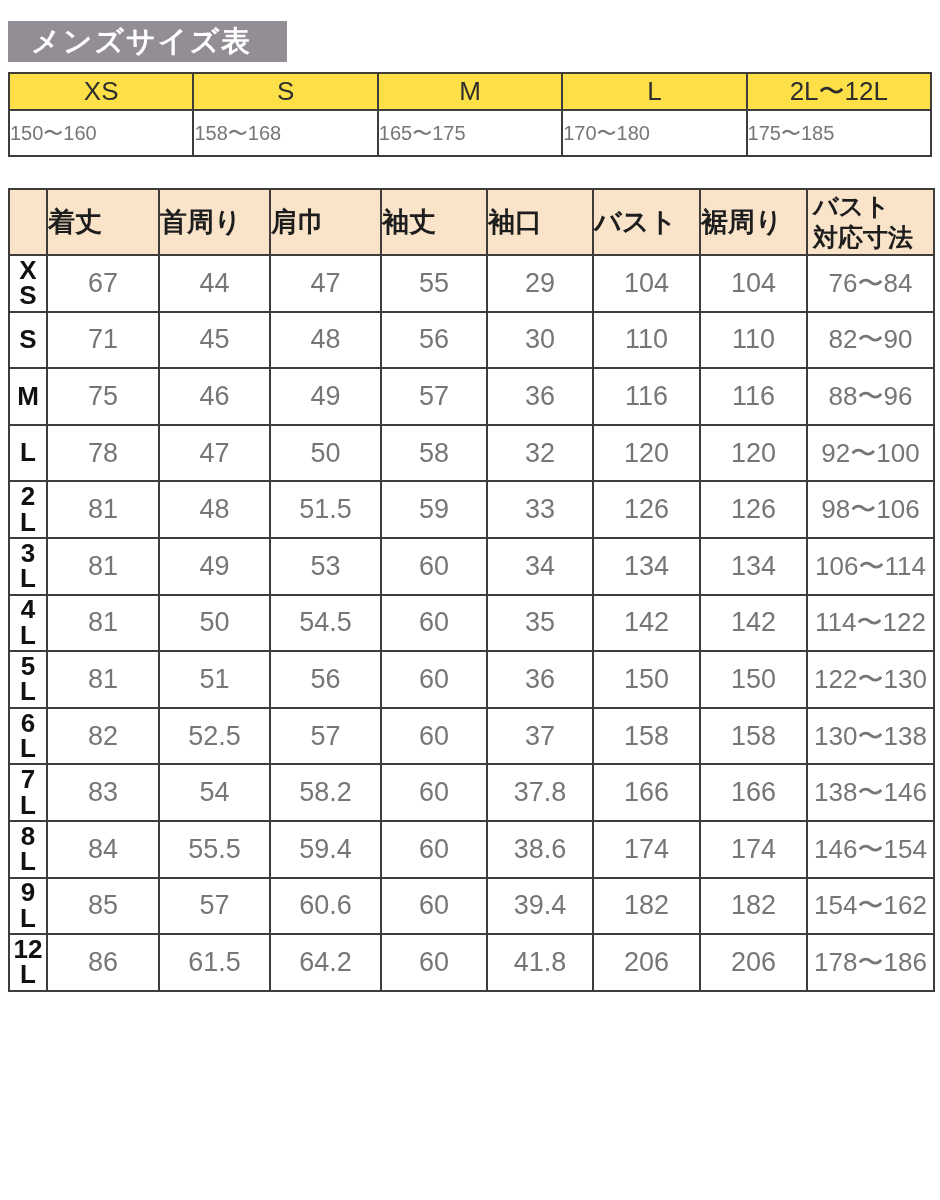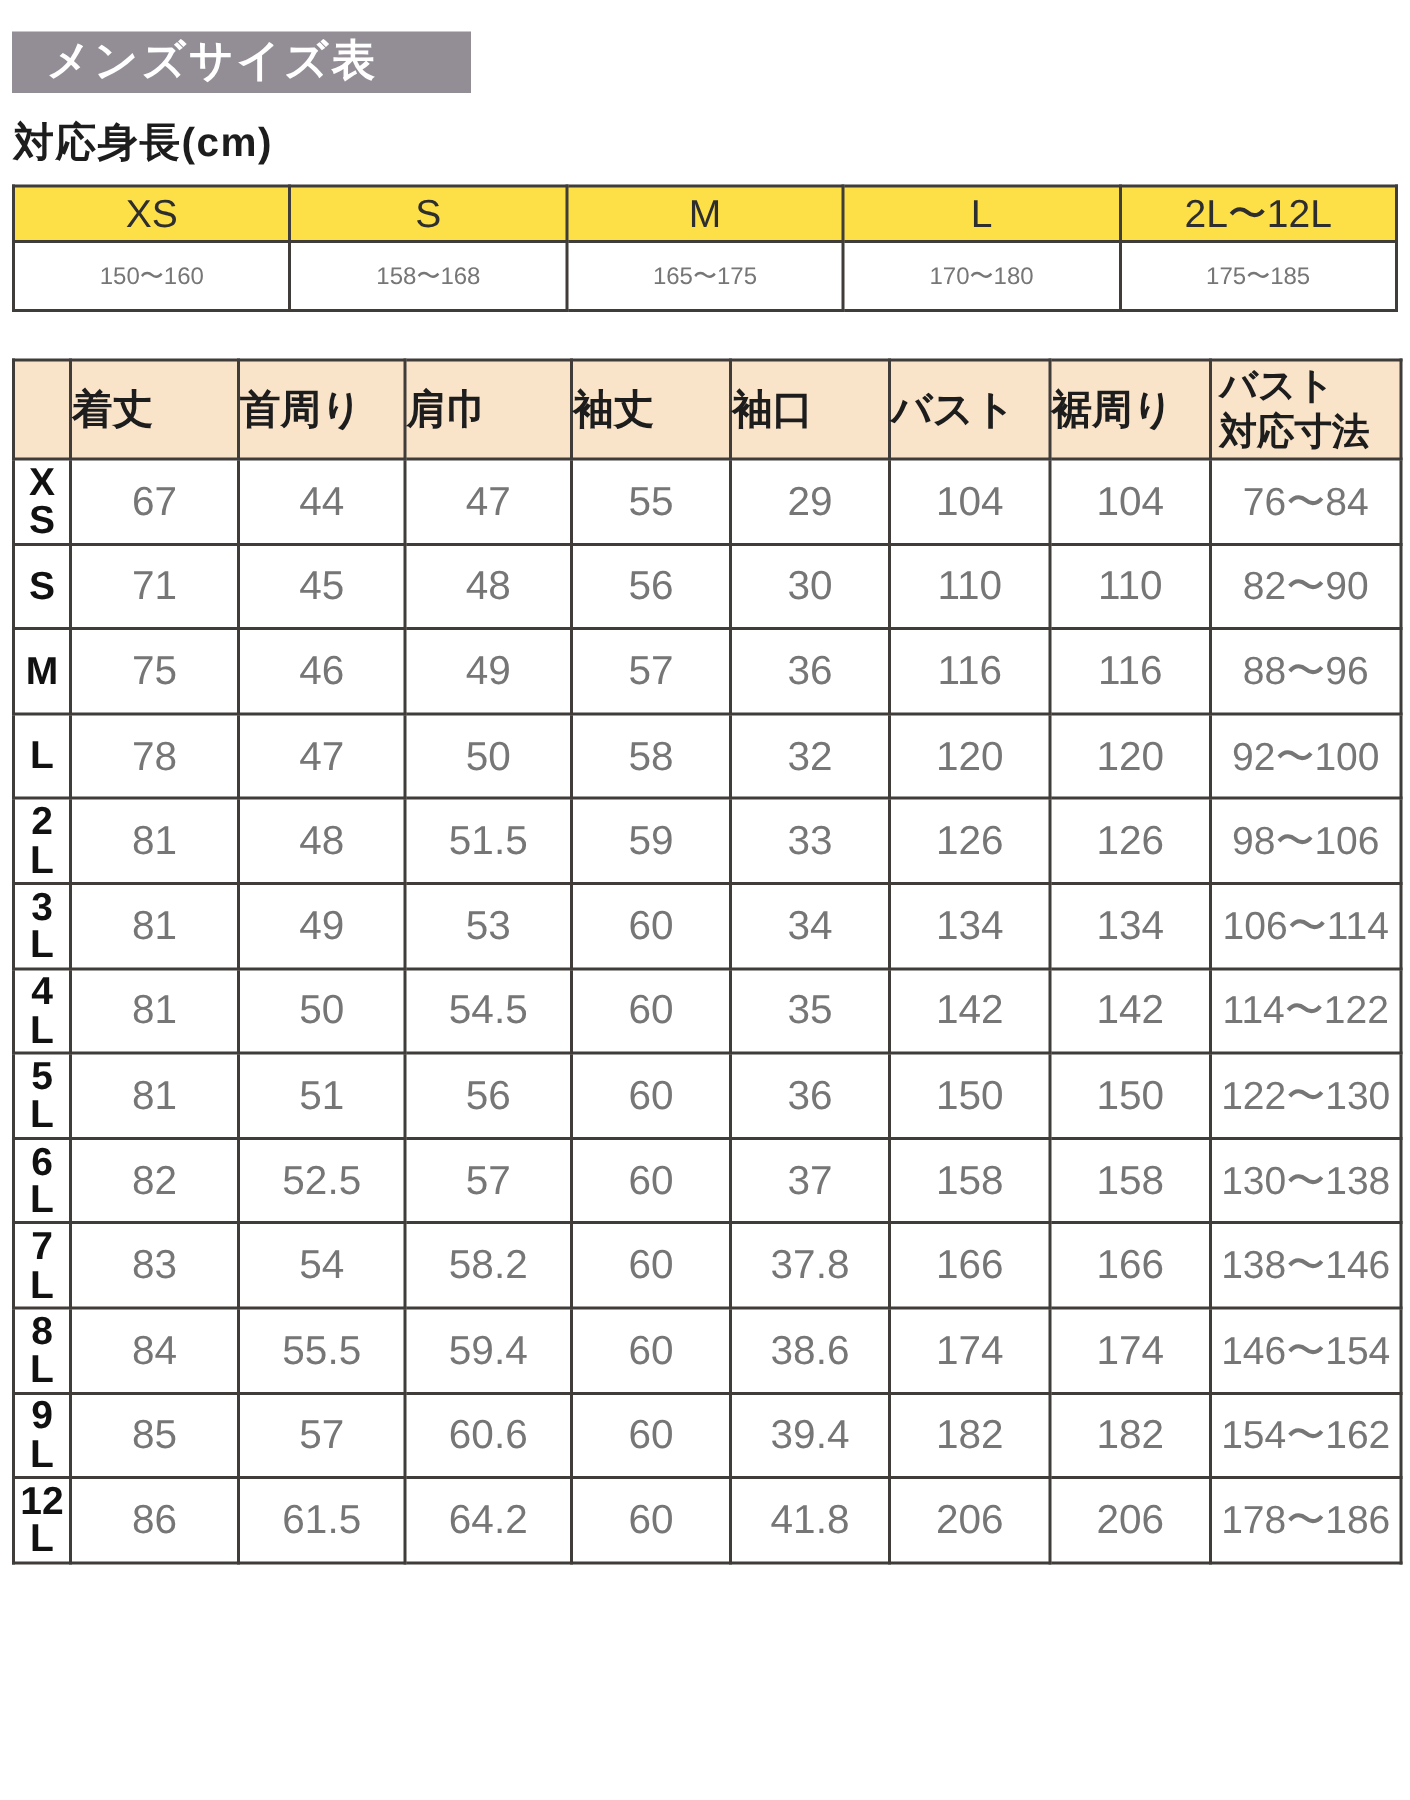--- a/index.html
+++ b/index.html
@@ -2,43 +2,43 @@
 <html><head>
 <meta charset="utf-8">
 <style>
   html,body { margin:0; padding:0; }
   body {
     width:940px; height:1200px; background:#ffffff;
     font-family:"Liberation Sans","DejaVu Sans",sans-serif;
     overflow:hidden;
   }
   .title-bar {
-    margin:21px 0 0 8px; width:306px; height:41px;
-    background:#938d96; display:flex; align-items:flex-start;
+    margin:21px 0 0 8px; width:279px; height:41px;
+    background:#938d96; display:flex; align-items:flex-end;
     box-sizing:border-box; padding-left:23px;
   }
   .title-bar .title-text {
     color:#ffffff; font-size:29px; font-weight:bold; letter-spacing:2px;
   }
   .subtitle {
     margin:15px 0 0 9px; font-size:27px; font-weight:bold;
     color:#1d1d1d; letter-spacing:1px;
   }
   table { border-collapse:collapse; margin-left:8px; table-layout:fixed; }
   th, td { border:2px solid #3f3c3a; padding:0; }
 
   
   .height-table { margin-top:10px; width:924px; }
   .height-table th {
     background:#fde047; height:32px; font-size:26px;
     font-weight:normal; color:#2e2e2e; text-align:center;
   }
   .height-table td {
-    height:44px; font-size:16px; color:#767676;
-    text-align:center; background:#ffffff;
+    height:44px; font-size:20px; color:#767676;
+    background:#ffffff;
   }
 
   
   .size-table { margin-top:31px; width:925px; }
   .size-table thead th {
     background:#f9e4ca; height:64px; font-size:27px;
     font-weight:bold; color:#1d1d1d; text-align:left;
   }
   .size-table thead th.bust-head {
     font-size:25px; text-align:left; padding-left:5px;
@@ -56,21 +56,20 @@
 </style>
 </head>
 <body>
 
 <div class="page">
 
   <div class="title-bar">
     <span class="title-text">メンズサイズ表</span>
   </div>
 
-  <div class="subtitle">対応身長(cm)</div>
 
   <table class="height-table">
     <thead>
       <tr>
           <th>XS</th>
           <th>S</th>
           <th>M</th>
           <th>L</th>
           <th>2L〜12L</th>
         </tr>

